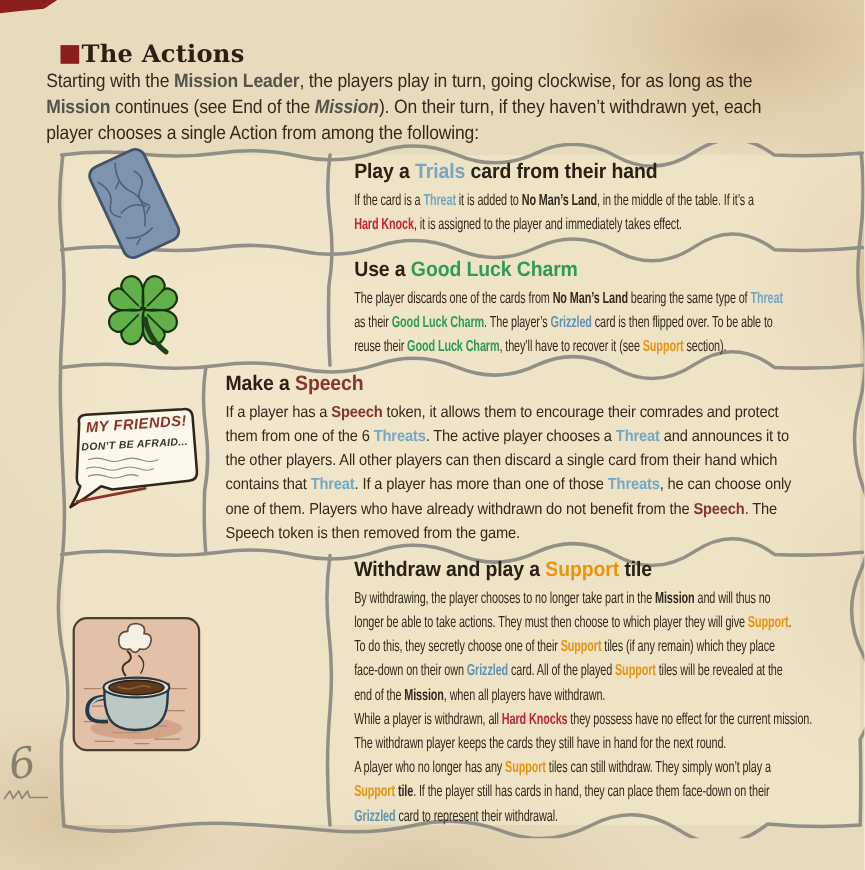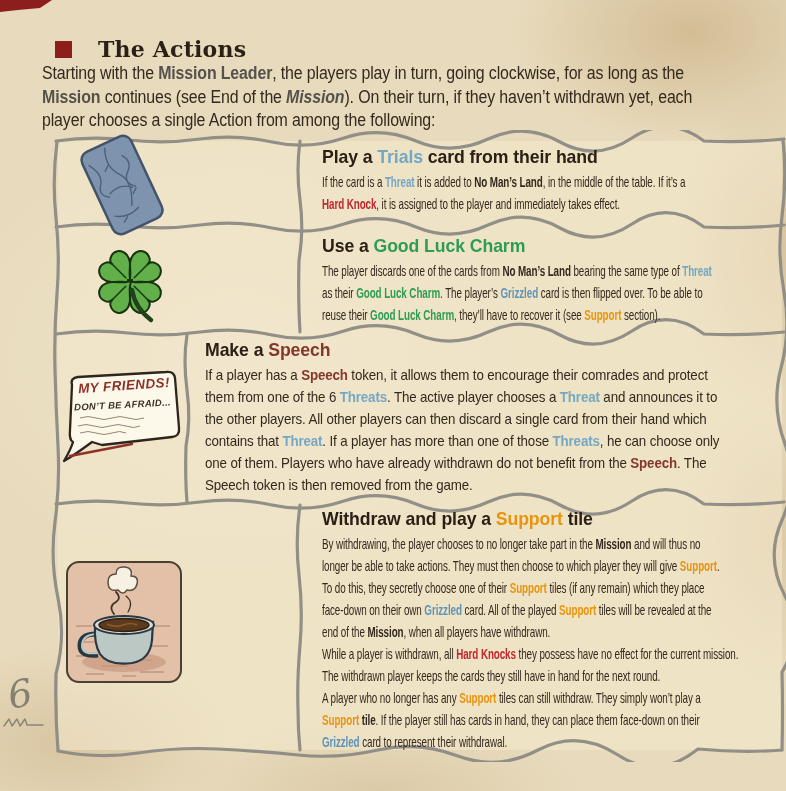--- a/index.html
+++ b/index.html
@@ -9,21 +9,21 @@
     background-image:
       radial-gradient(ellipse 280px 180px at 88% 4%, rgba(186,152,100,.45), transparent 65%),
       radial-gradient(ellipse 170px 260px at 100% 32%, rgba(186,152,100,.34), transparent 65%),
       radial-gradient(ellipse 150px 230px at 99% 68%, rgba(190,158,108,.28), transparent 65%),
       radial-gradient(ellipse 260px 150px at 8% 94%, rgba(180,148,100,.30), transparent 65%),
       radial-gradient(ellipse 320px 110px at 48% 100%, rgba(180,148,100,.24), transparent 65%),
       radial-gradient(ellipse 420px 320px at 30% 45%, rgba(253,247,231,.30), transparent 70%);
   }
   .abs{position:absolute;}
   
-  .header{position:absolute;left:55px;top:36px;display:flex;align-items:center;gap:26px;}
+  .header{position:absolute;left:55px;top:36px;display:flex;align-items:center;gap:2px;}
   .sq{width:17px;height:17px;background:var(--c-red_square,#8c1e1e);display:inline-block;}
   .header h1{margin:0;font-family:"DejaVu Serif","Liberation Serif",serif;font-weight:600;
     font-size:22px;color:var(--c-title,#2b2015);letter-spacing:.2px;}
   
   .intro{position:absolute;left:42px;top:62px;width:800px;transform:scaleX(.91);transform-origin:0 0;
     font-size:17.5px;line-height:23.5px;letter-spacing:-.15px;color:var(--c-body,#33291d);
     white-space:pre-wrap;}
   
   .rt{position:absolute;margin:0;font-size:19px;font-weight:bold;color:var(--c-title,#2b2015);
     letter-spacing:-.1px;white-space:nowrap;transform:scaleX(.93);transform-origin:0 0;}

